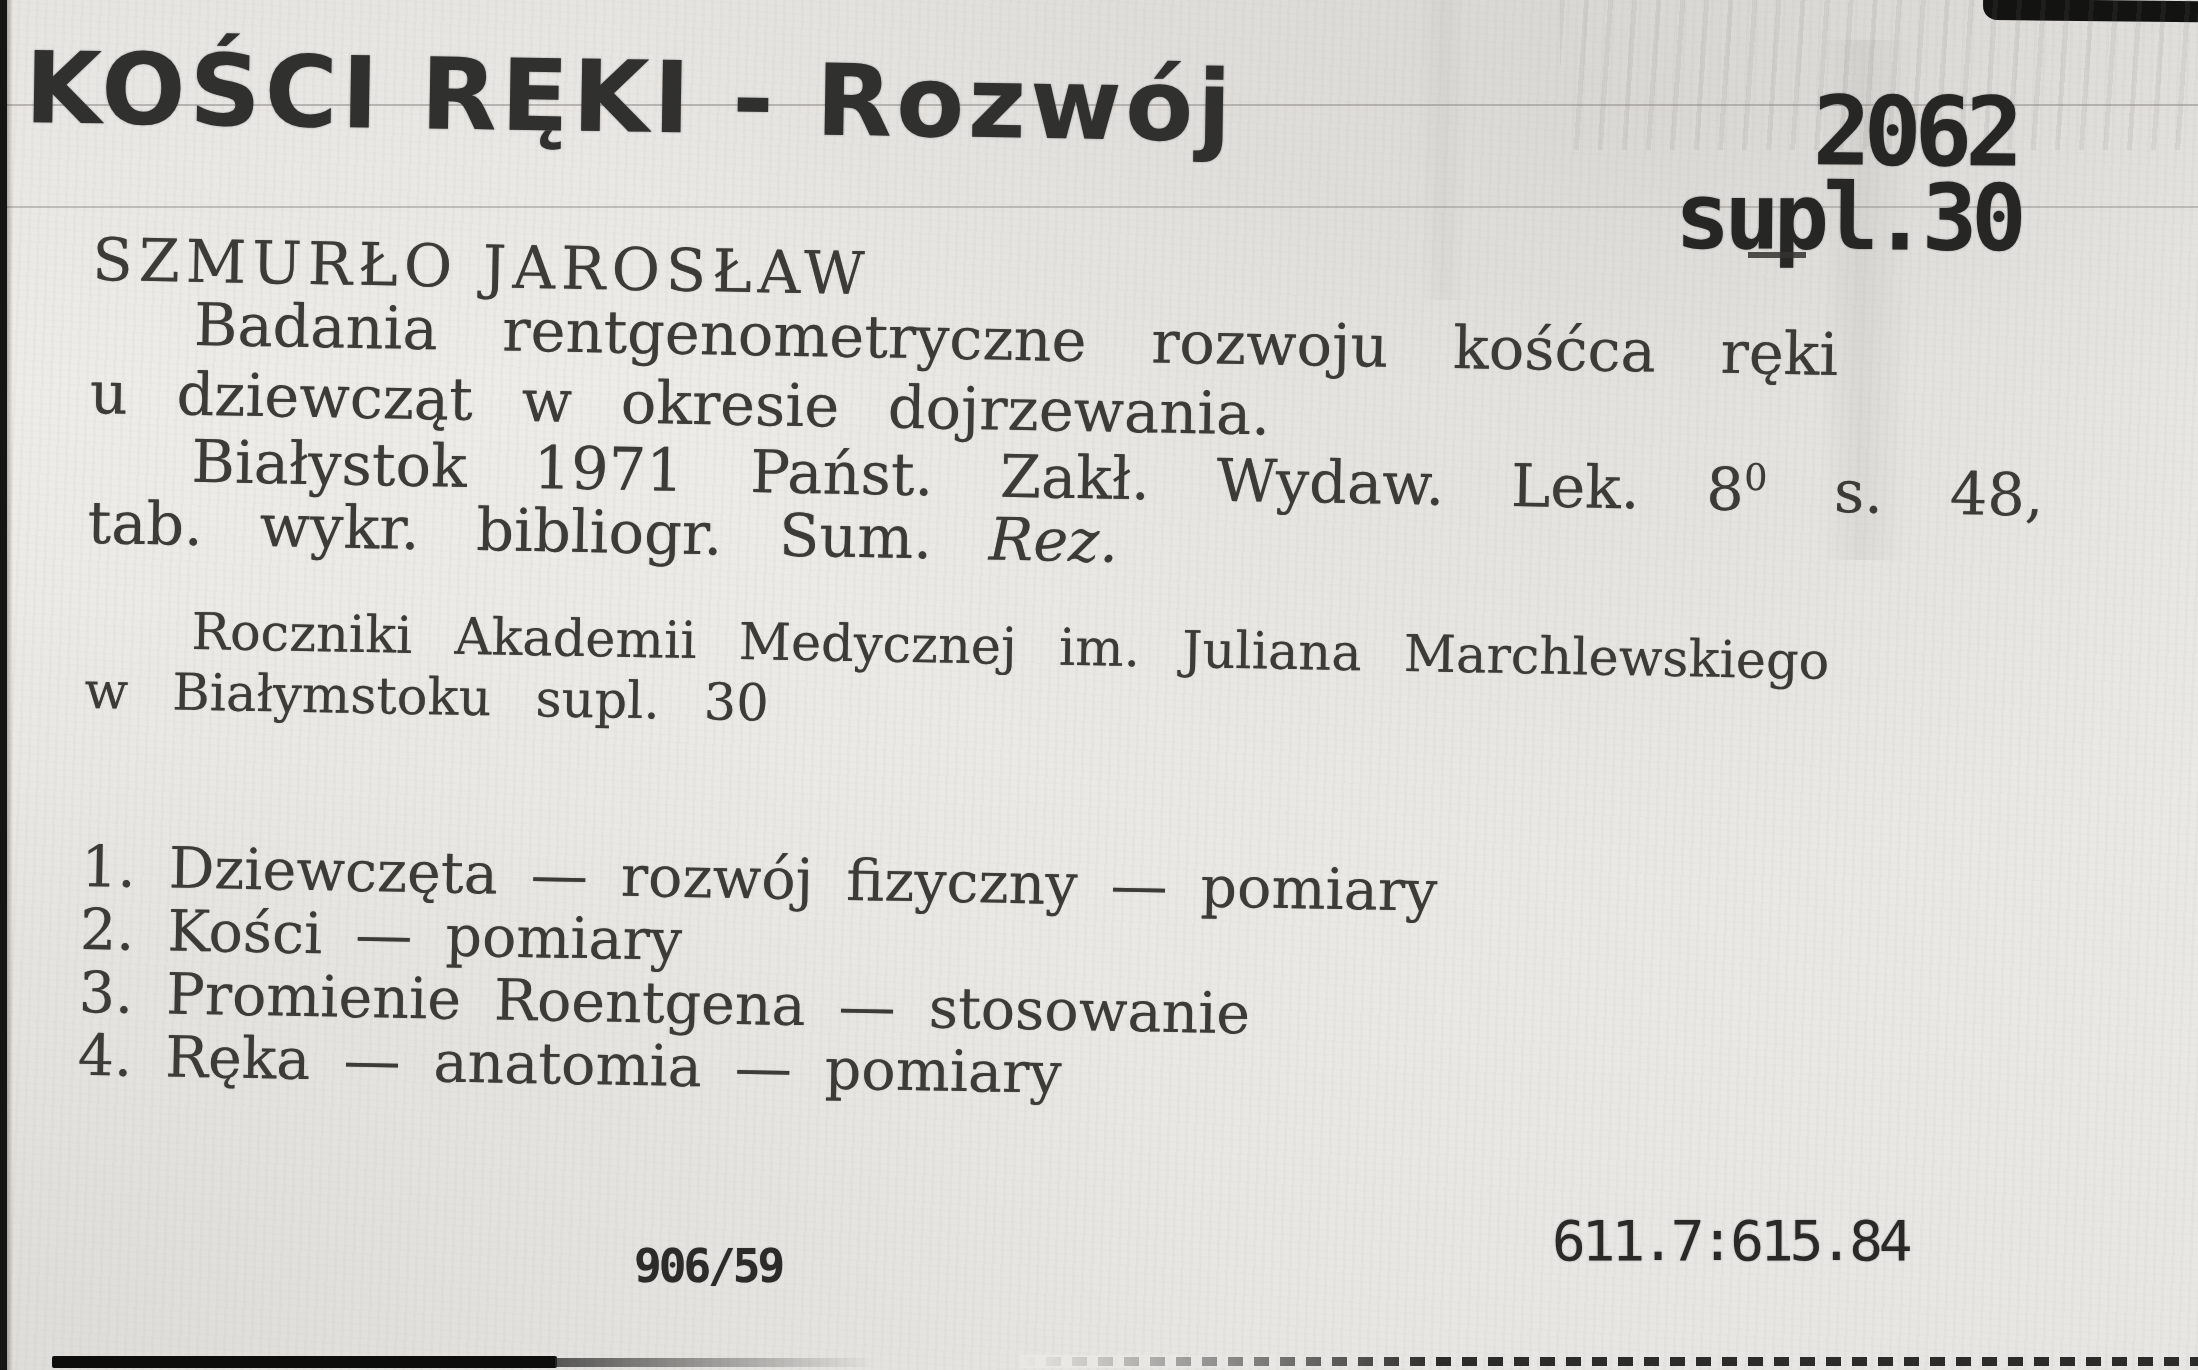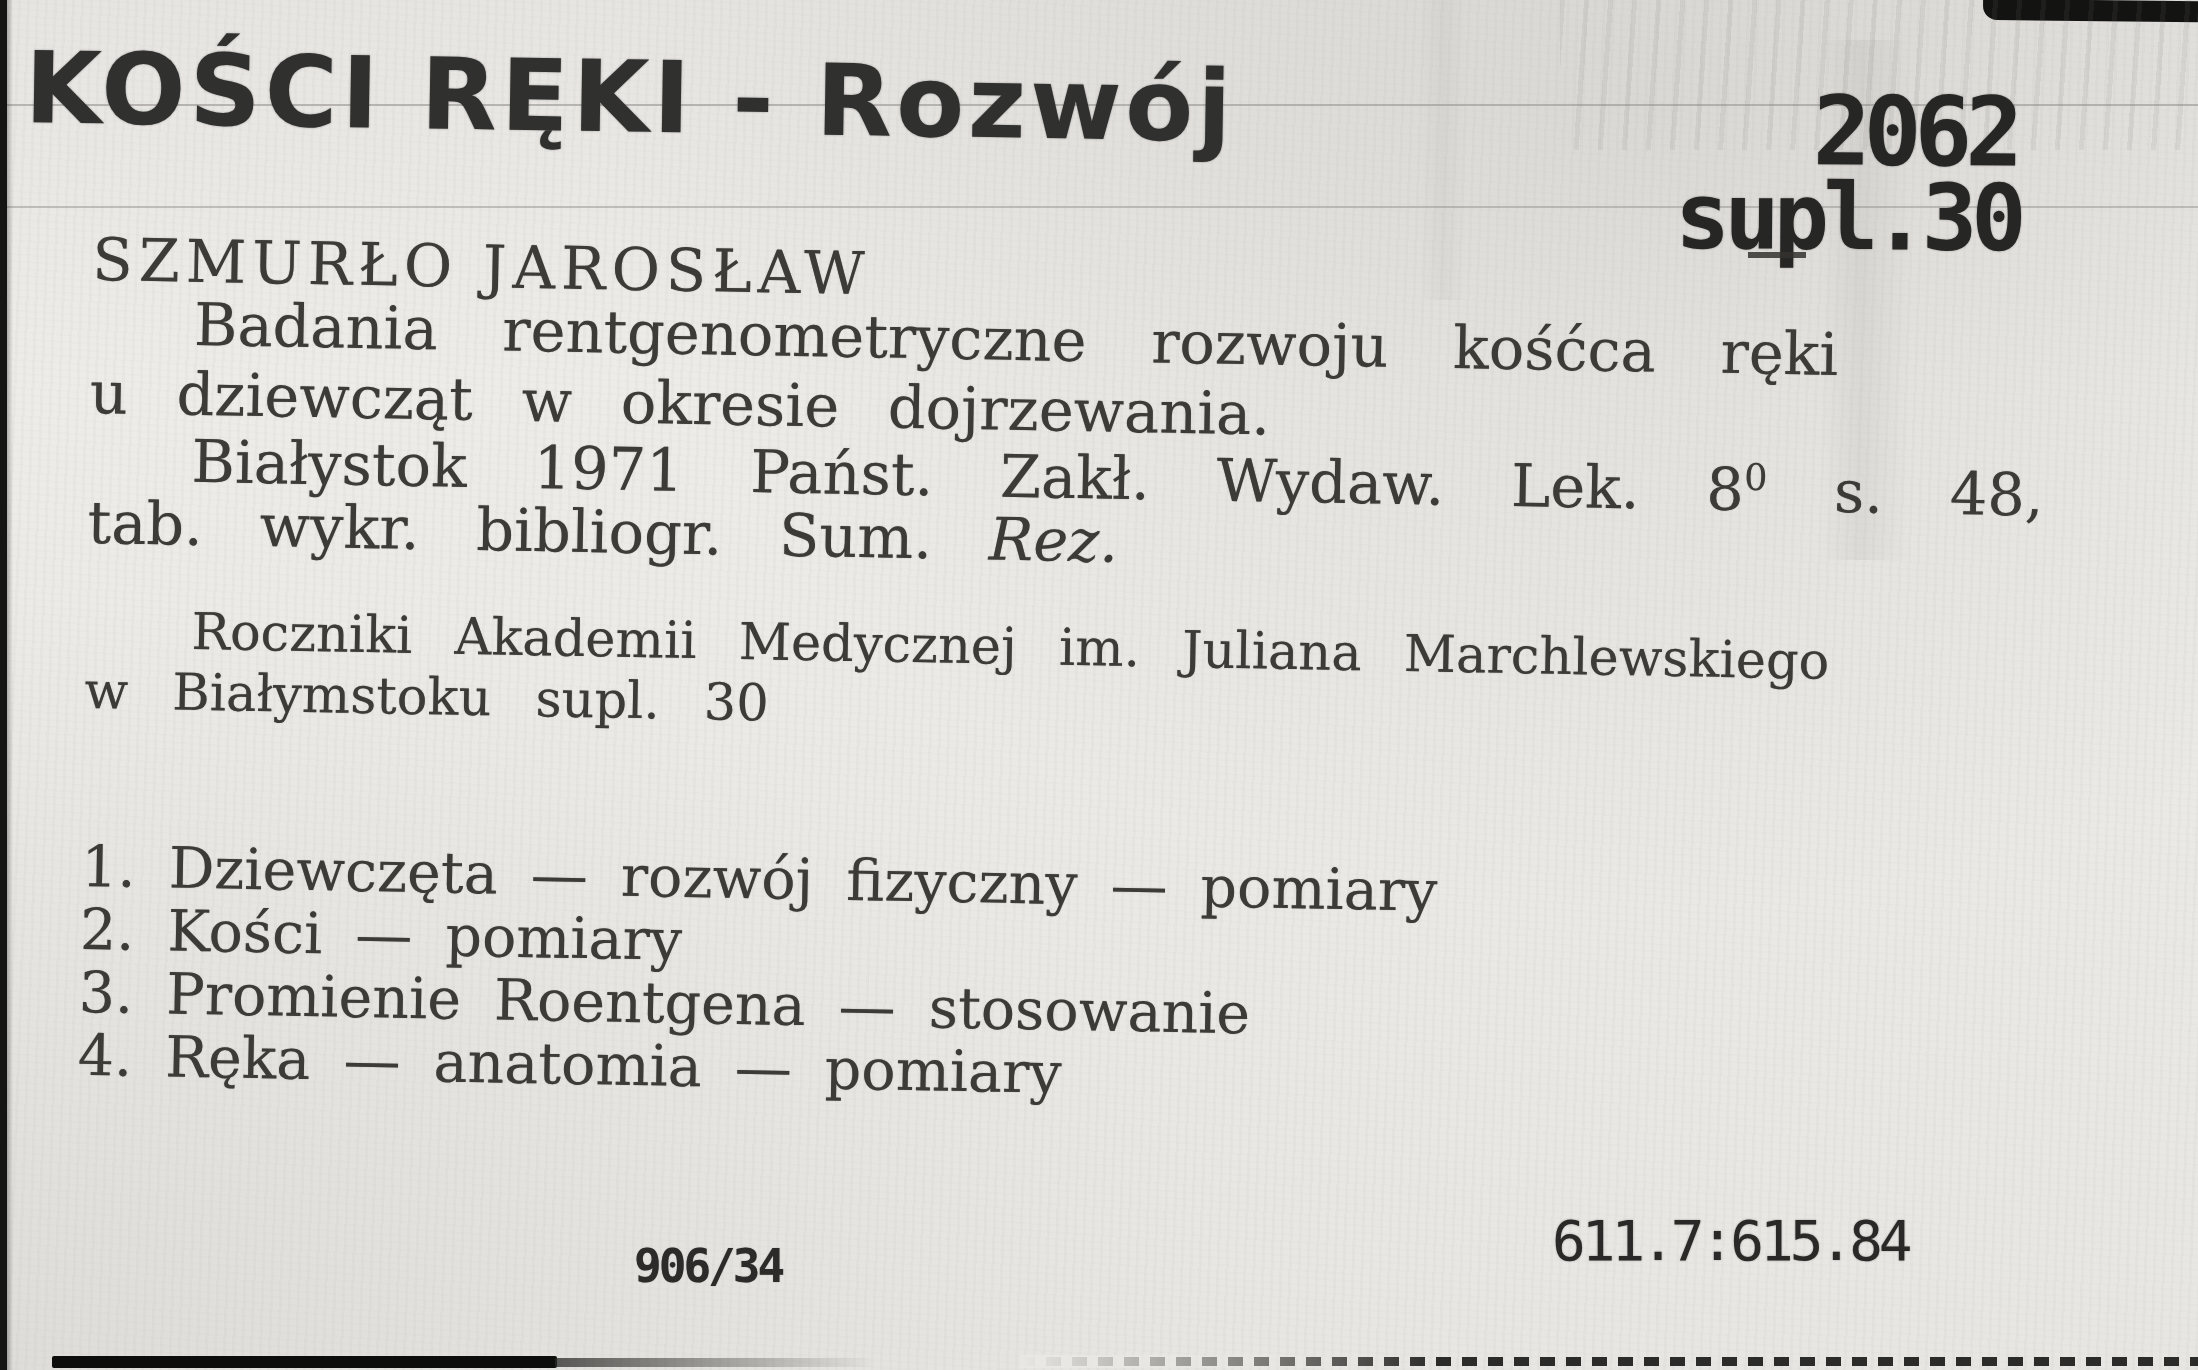--- a/index.html
+++ b/index.html
@@ -117,21 +117,21 @@
     <div class="pline" id="imprint-line-2"><span>tab. wykr. bibliogr. Sum. </span><span class="ital">Rez.</span></div>
     <div class="sline" id="series-line-1">Roczniki Akademii Medycznej im. Juliana Marchlewskiego</div>
     <div class="sline" id="series-line-2">w Białymstoku supl. 30</div>
 
     <div class="subject" id="subject-1">1. Dziewczęta — rozwój fizyczny — pomiary</div>
     <div class="subject" id="subject-2">2. Kości — pomiary</div>
     <div class="subject" id="subject-3">3. Promienie Roentgena — stosowanie</div>
     <div class="subject" id="subject-4">4. Ręka — anatomia — pomiary</div>
   </div>
 
-  <div id="record-number">906/34</div>
+  <div id="record-number">906/59</div>
   <div id="udc-number">611.7:615.84</div>
 
   <div id="bottom-bar"></div>
   <div id="bottom-bar-fade"></div>
   <div id="bottom-dashes"></div>
   <div id="bottom-dash-fade"></div>
 
 </div>
 
 </body></html>

